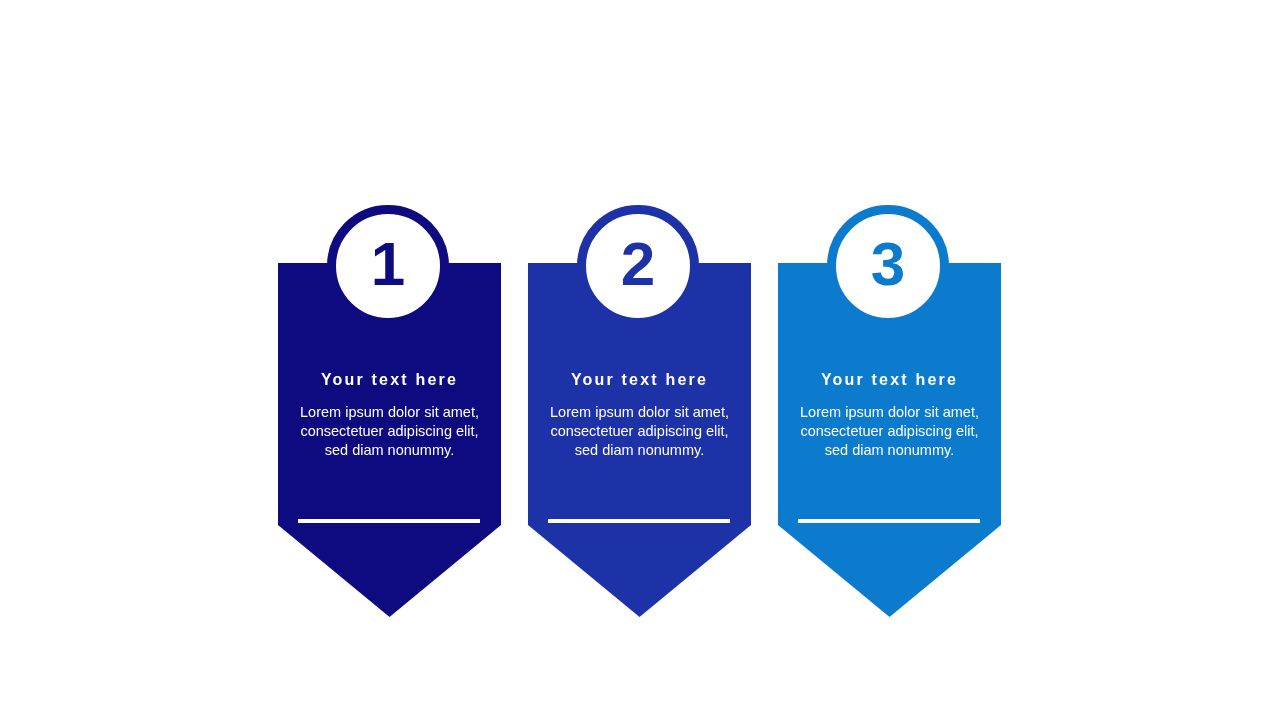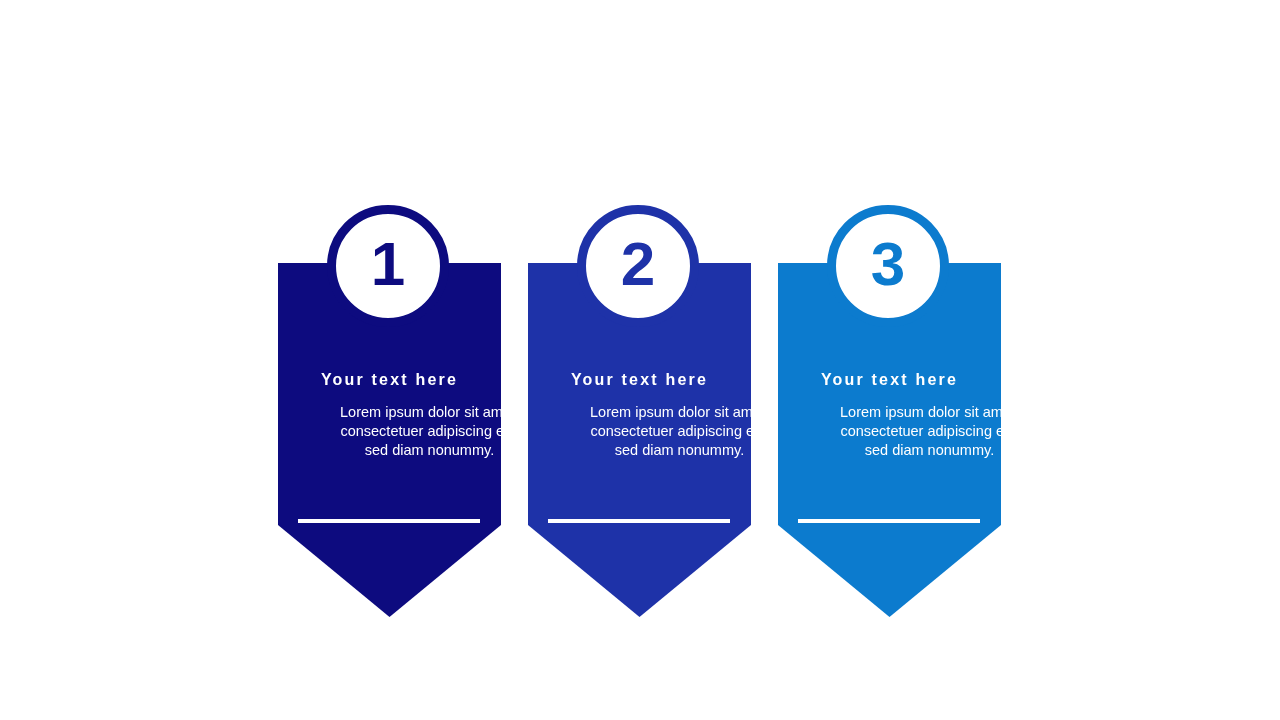--- a/index.html
+++ b/index.html
@@ -119,21 +119,20 @@
   .banner-text {
     position: absolute;
     left: 20px;
     top: 140px;
     width: 183px;
     text-align: center;
     color: #ffffff;
     font-size: 14.5px;
     font-weight: 400;
     line-height: 19px;
-    margin-left: 40px;
   }
 
   .banner-rule {
     position: absolute;
     left: 20px;
     top: 256px;
     width: 182px;
     height: 4px;
     background: #ffffff;
   }

